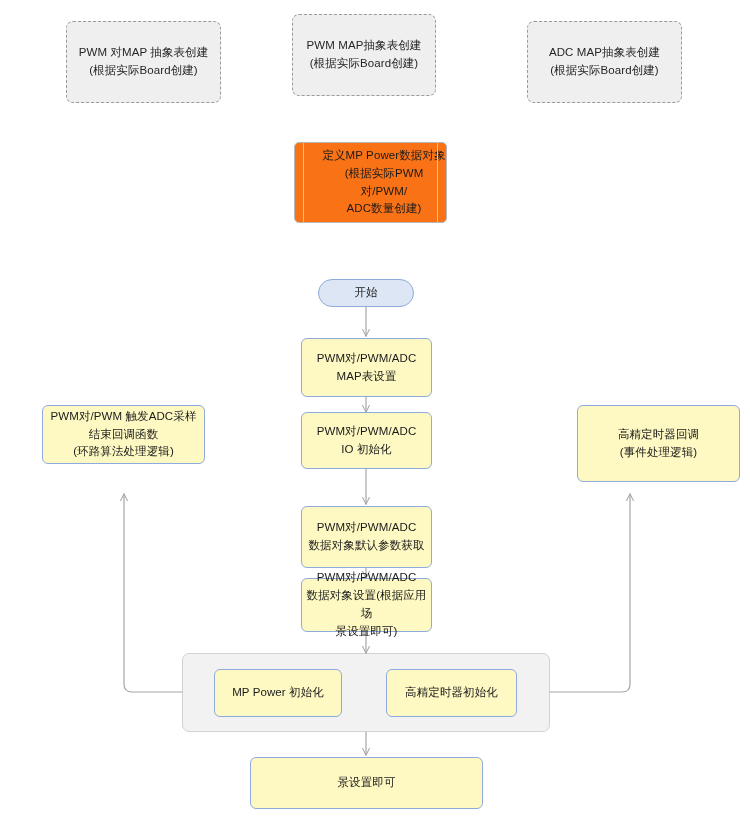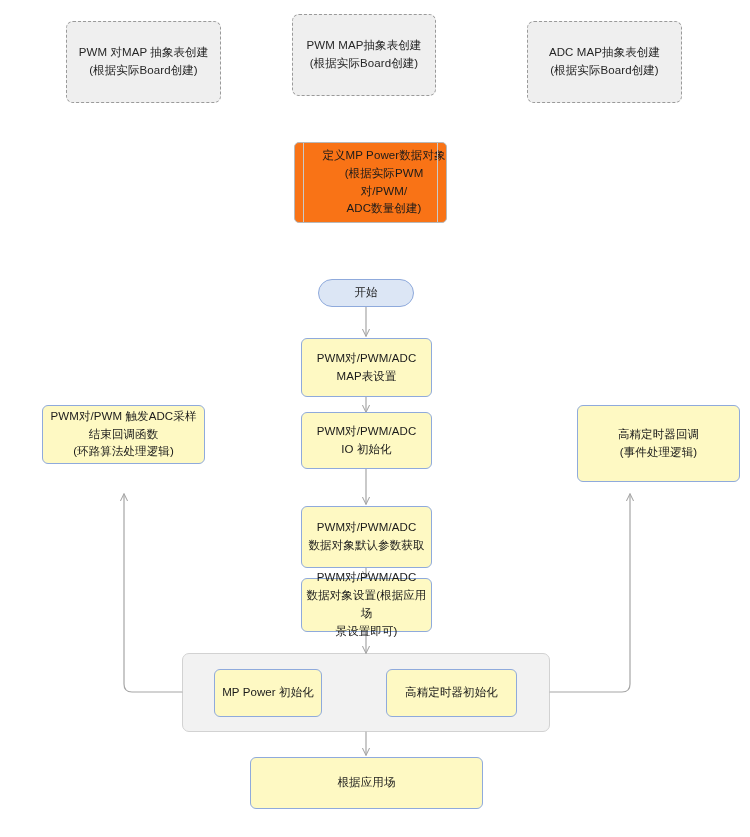--- a/index.html
+++ b/index.html
@@ -147,19 +147,19 @@
 
   <div class="node proc" style="left:42px; top:405px; width:163px; height:59px;">PWM对/PWM 触发ADC采样
 结束回调函数
 (环路算法处理逻辑)</div>
 
   <div class="node proc" style="left:549px; top:405px; width:163px; height:77px;margin-left:28px;">高精定时器回调
 (事件处理逻辑)</div>
 
   <div class="group-box" style="left:182px; top:653px; width:368px; height:79px;"></div>
 
-  <div class="node proc" style="left:214px; top:669px; width:108px; height:48px;">MP Power 初始化</div>
+  <div class="node proc" style="left:214px; top:669px; width:128px; height:48px;">MP Power 初始化</div>
 
   <div class="node proc" style="left:386px; top:669px; width:131px; height:48px;">高精定时器初始化</div>
 
-  <div class="node proc" style="left:250px; top:757px; width:233px; height:52px;">根据应用场</div>
+  <div class="node proc" style="left:250px; top:757px; width:233px; height:52px;">景设置即可</div>
 
 </div>
 
 </body></html>

